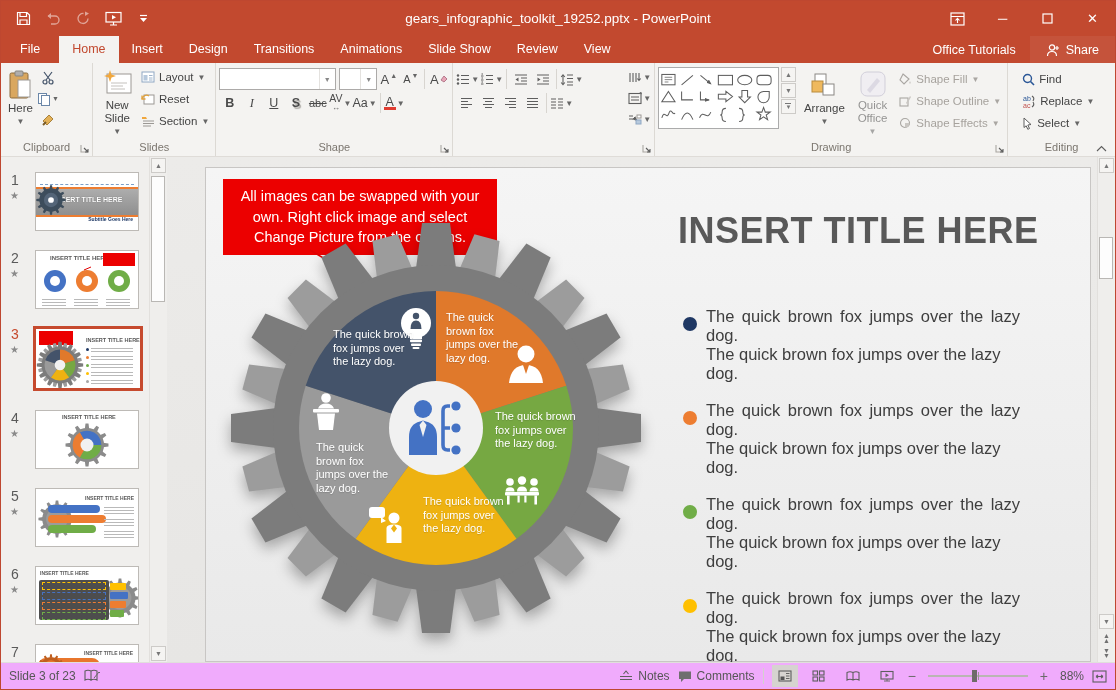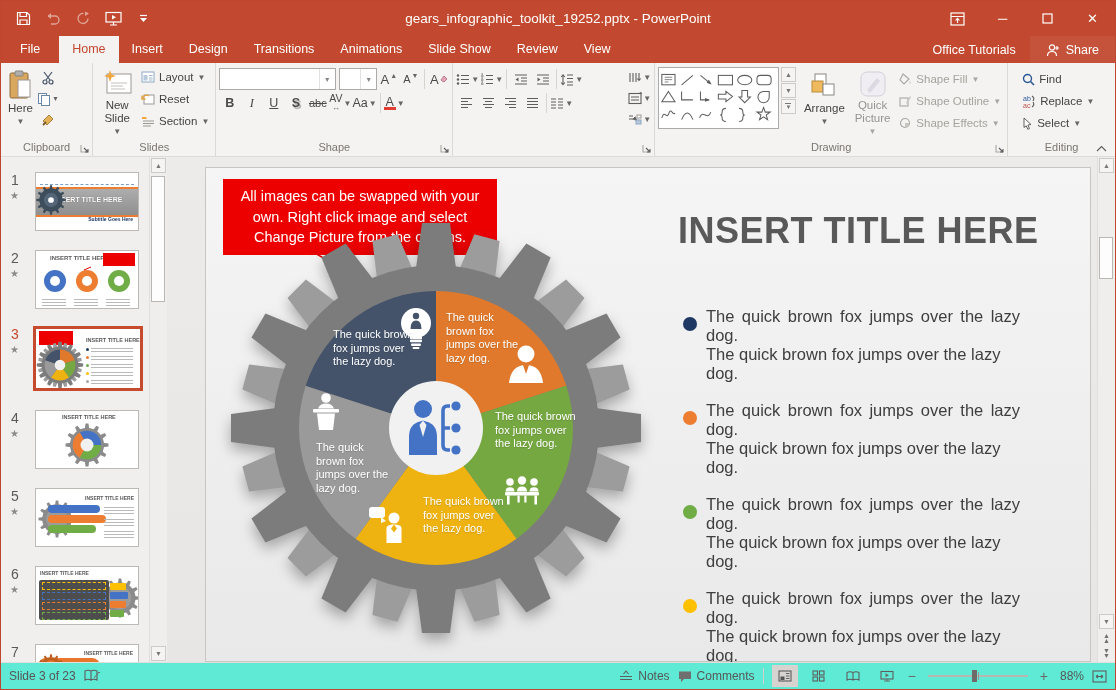--- a/index.html
+++ b/index.html
@@ -71,21 +71,21 @@
   .segtext{position:absolute;color:#fff;font-size:11px;line-height:13.5px;text-shadow:0 1px 1px rgba(0,0,0,.15);}
   .bullets{position:absolute;left:477px;top:139px;width:337px;}
   .bitem{display:flex;margin-bottom:18px;align-items:flex-start;}
   .bdot{width:14px;height:14px;border-radius:50%;flex:none;margin:10px 9px 0 0;}
   .btext{font-size:16.5px;line-height:19px;color:#3E3E3E;width:314px;}
   .bl1{display:block;text-align:justify;text-align-last:justify;}
   .bl2{display:block;}
   .dot-navy{background:#1F3864;} .dot-orange{background:#ED7D31;} .dot-green{background:#70AD47;}
   .dot-yellow{background:#FFC000;}
   
-  .statusbar{height:26px;background:#5eead4;border-top:1px solid #E1DFDC;display:flex;align-items:center;
+  .statusbar{height:26px;background:#f0abfc;border-top:1px solid #E1DFDC;display:flex;align-items:center;
     font-size:12px;color:#565656;padding:0 8px;gap:8px;flex:none;}
   .viewbtn{width:26px;height:22px;display:flex;align-items:center;justify-content:center;}
   .viewbtn.active{background:#D6D3D0;}
   .zoomtrack{width:100px;height:2px;background:#B9B6B2;position:relative;margin:0 4px;}
   .zoomtick{position:absolute;left:50%;top:-3px;width:1px;height:8px;background:#9A9793;}
   .zoomthumb{position:absolute;left:44%;top:-5px;width:5px;height:12px;background:#6E6B68;}
   .sep{width:1px;height:16px;background:#D4D1CD;}
   svg{display:block;}
   .sw{stroke:#5E5E5E;fill:none;stroke-width:1.1;}
   .swg{stroke:#A9A6A2;fill:none;stroke-width:1.1;}
@@ -572,21 +572,21 @@
           <span>Arrange</span>
           <span class="caret">▼</span>
         </div>
         <div class="bigbtn" style="opacity:.55;width:42px">
           <span class="bicon">
             <svg width="28" height="28" viewBox="0 0 28 28">
                 <rect x="2" y="2" width="24" height="24" rx="6" fill="#EDEAF4" stroke="#B5B1C6"></rect>
                 <path d="M8,20 L18,8 L21,11 L11,23 Z" fill="#C9C5D8"></path>
               </svg>
           </span>
-          <span>Quick Picture</span>
+          <span>Quick Office</span>
           <span class="caret">▼</span>
         </div>
         <div class="col" style="padding-top:3px">
           <span class="sbtn gray">
             <svg width="13" height="12" viewBox="0 0 13 12">
                 <path d="M4,1 L10,6 L5,11 L1,7 Z" class="swg"></path>
                 <path d="M11,8 Q12.5,10 11,11 Q9.5,10 11,8" fill="#C9C6C2"></path>
               </svg>
             <span>Shape Fill</span>
               <span class="caret" style="color:#A9A6A2">▼</span>

